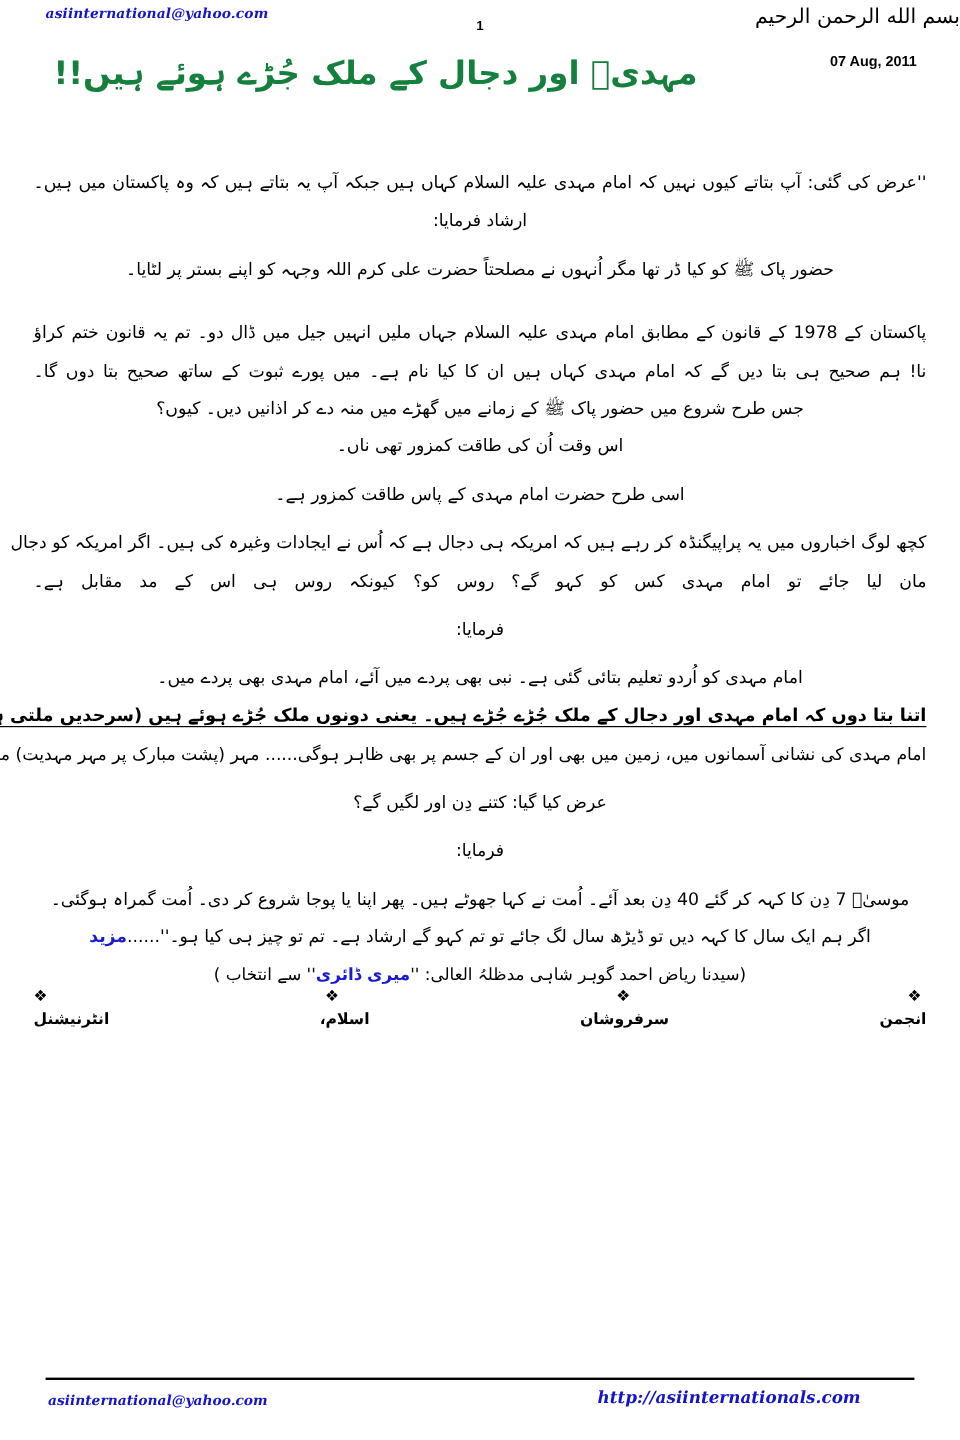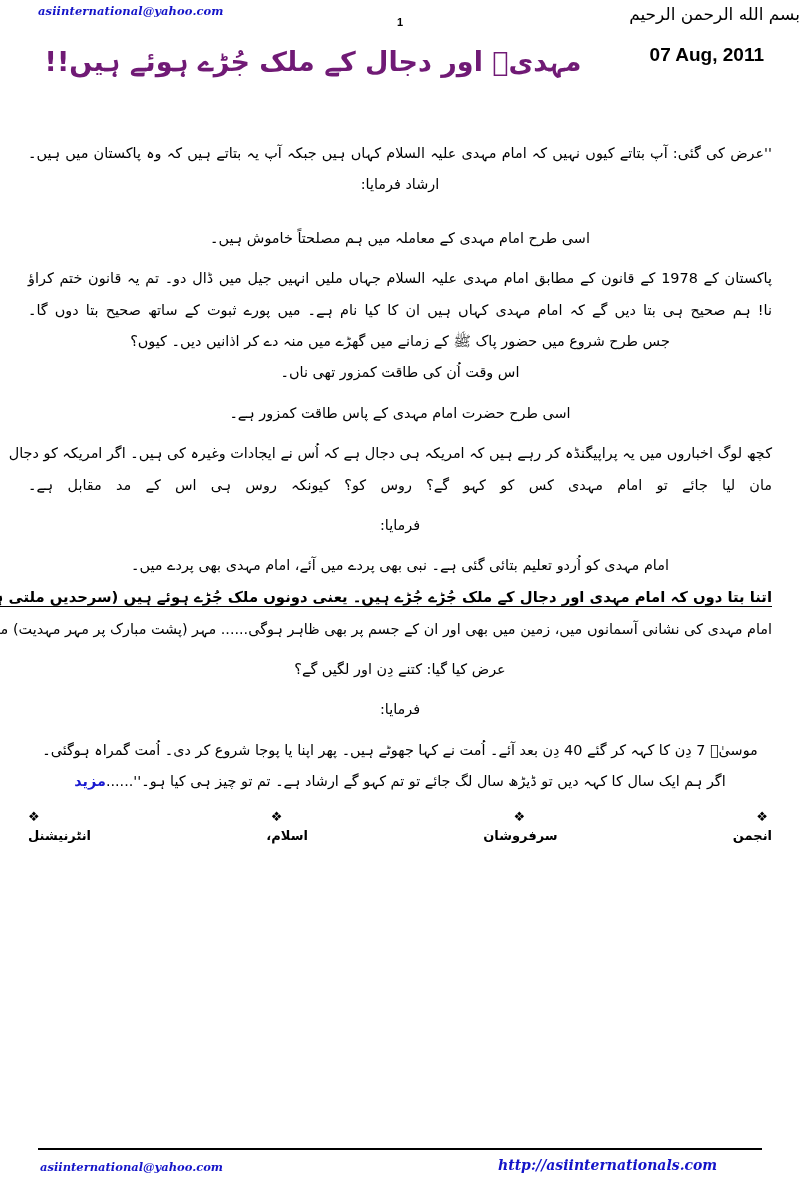--- a/index.html
+++ b/index.html
@@ -79,36 +79,36 @@
     width: 800px;
     height: 62px;
   }
   .doc-date {
     position: absolute;
     right: 36px;
     top: 6px;
     direction: ltr;
     font-family: "Liberation Sans", sans-serif;
     font-weight: bold;
-    font-size: 19px;
+    font-size: 12px;
     color: #000;
     white-space: nowrap;
   }
   .doc-title {
     position: absolute;
     left: 0;
     width: 626px;
     top: 4px;
     text-align: center;
     direction: rtl;
     font-family: "DejaVu Sans", sans-serif;
     font-weight: 600;
     font-size: 27px;
     line-height: 1.45;
-    color: #701a75;
+    color: #15803d;
     white-space: nowrap;
   }
 
   
   .body-area {
     position: absolute;
     top: 146px;
     left: 28px;
     width: 744px;
     direction: rtl;
@@ -265,26 +265,26 @@
     </div>
 
     <div class="spacer-sm"></div>
 
     <div class="para p-center">
       <span class="lbl">ارشاد فرمایا:</span>
     </div>
 
     <div class="spacer-md"></div>
 
-
-    <div class="spacer-sm"></div>
-
-    <div class="para p-center">
-      <span class="lbl">اسی طرح امام مہدی کے معاملہ میں ہم مصلحتاً خاموش ہیں۔</span>
-    </div>
+    <div class="para p-center">
+      <span class="lbl">حضور پاک ﷺ کو کیا ڈر تھا مگر اُنہوں نے مصلحتاً حضرت علی کرم اللہ وجہہ کو اپنے بستر پر لٹایا۔</span>
+    </div>
+
+    <div class="spacer-sm"></div>
+
 
     <div class="spacer-md"></div>
 
     <div class="para p-justify">
       <span class="line l-right">پاکستان کے 1978 کے قانون کے مطابق امام مہدی علیہ السلام جہاں ملیں انہیں جیل میں ڈال دو۔ تم یہ قانون ختم کراؤ</span>
     </div>
 
     <div class="spacer-sm"></div>
 
     <div class="para p-justify">
@@ -364,20 +364,23 @@
     </div>
 
     <div class="spacer-sm"></div>
 
     <div class="para p-center">
       <span class="lbl"><span>اگر ہم ایک سال کا کہہ دیں تو ڈیڑھ سال لگ جائے تو تم کہو گے ارشاد ہے۔ تم تو چیز ہی کیا ہو۔''......</span><a href="#" class="link-more">مزید</a></span>
     </div>
 
     <div class="spacer-sm"></div>
 
+    <div class="para p-center">
+      <span class="attribution"><span>(سیدنا ریاض احمد گوہر شاہی مدظلہُ العالی:  ''</span><span class="link-diary">میری ڈائری</span><span>'' سے انتخاب )</span></span>
+    </div>
 
     <div class="ornaments">❖ ❖ ❖ ❖</div>
 
     <div class="org-name">انجمن سرفروشان اسلام، انٹرنیشنل</div>
 
   </div>
 
   <div class="footer">
     <div class="footer-rule"></div>
     <div class="footer-email">asiinternational@yahoo.com</div>

